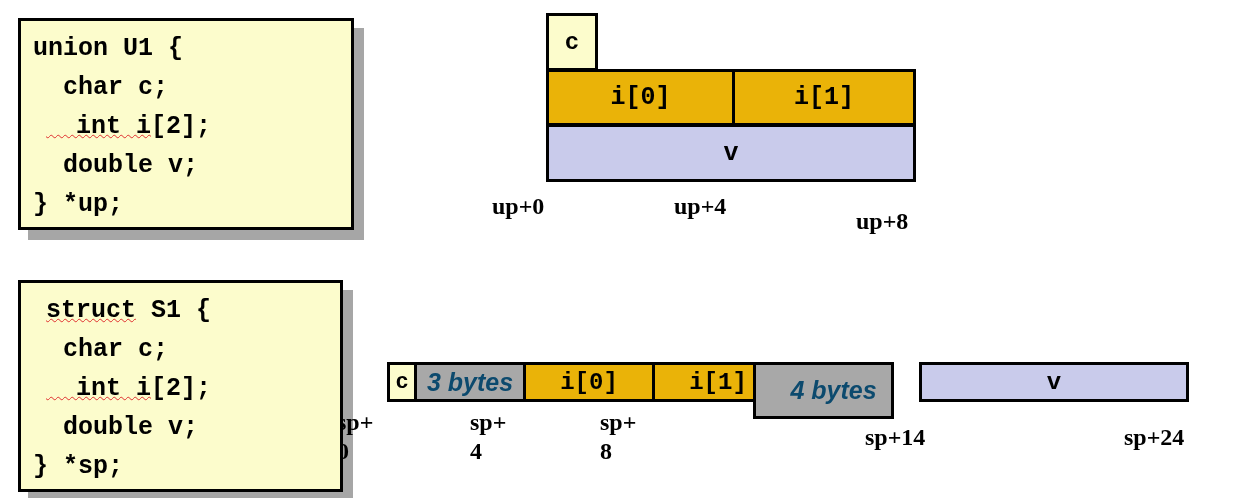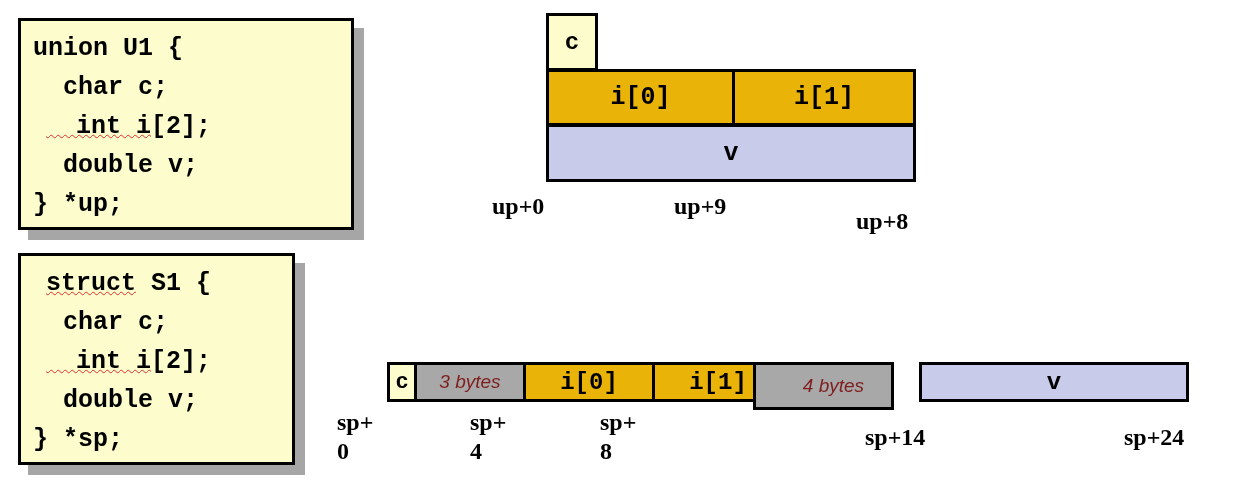--- a/index.html
+++ b/index.html
@@ -47,21 +47,21 @@
   .code-line { white-space: pre; }
   .squig {
     
     text-decoration: underline wavy #e03030;
     text-decoration-thickness: 1px;
     text-underline-offset: 1px;
     margin-left: 13px;
   }
 
   #box-union { left: 18px; top: 18px;  width: 336px; height: 212px; }
-  #box-struct{ left: 18px; top: 253px; width: 277px; height: 212px; }
+  #box-struct{ left: 18px; top: 280px; width: 325px; height: 212px; }
 
   
   .cell {
     position: absolute;
     box-sizing: border-box;
     border: 3px solid #000000;
     display: flex;
     align-items: center;
     justify-content: center;
     font-family: "Liberation Mono", "DejaVu Sans Mono", monospace;
@@ -70,23 +70,23 @@
     white-space: nowrap;
   }
   .c-yellow { background: #fcfccc; }
   .c-green  { background: #eab308; }
   .c-blue   { background: #c9cbeb; }
   .c-gray   { background: #a8a8a8; }
 
   .pad-label {
     font-family: "Liberation Sans", sans-serif;
     font-style: italic;
-    font-weight: normal;
-    font-size: 19px;
-    color: #7f1d1d;
+    font-weight: bold;
+    font-size: 25px;
+    color: #0c4a6e;
   }
 
   .addr {
     position: absolute;
     font-family: "Liberation Serif", serif;
     font-weight: bold;
     font-size: 24px;
     color: #000000;
     white-space: pre;
     text-align: left;
@@ -101,21 +101,21 @@
 
   #u-a0 { left: 492px; top: 192px; width: 120px; }
   #u-a4 { left: 674px; top: 192px; width: 120px; }
   #u-a8 { left: 856px; top: 207px; width: 120px; }
 
   
   #s-c     { left: 387px; top: 362px; width: 30px;  height: 40px; font-size: 22px; }
   #s-pad3  { left: 414px; top: 362px; width: 112px; height: 40px; }
   #s-i0    { left: 523px; top: 362px; width: 132px; height: 40px; font-size: 24px; }
   #s-i1    { left: 652px; top: 362px; width: 132px; height: 40px; font-size: 24px; }
-  #s-pad4  { left: 753px; top: 362px; width: 141px; height: 48px; padding-left: 20px; }
+  #s-pad4  { left: 753px; top: 362px; width: 141px; height: 57px; padding-left: 20px; }
   #s-v     { left: 919px; top: 362px; width: 270px; height: 40px; font-size: 24px; }
 
   #s-a0  { left: 337px; top: 408px; width: 110px; }
   #s-a4  { left: 470px; top: 408px; width: 110px; }
   #s-a8  { left: 600px; top: 408px; width: 110px; }
   #s-a16 { left: 865px; top: 423px; width: 130px; }
   #s-a24 { left: 1124px; top: 423px; width: 130px; }
 </style>
 </head>
 <body>
@@ -141,21 +141,21 @@
     <div class="code-line">} *sp;</div>
   </div>
 </div>
 
 <div class="cell c-yellow" id="u-c">c</div>
 <div class="cell c-green" id="u-i0">i[0]</div>
 <div class="cell c-green" id="u-i1">i[1]</div>
 <div class="cell c-blue" id="u-v">v</div>
 
 <div class="addr" id="u-a0">up+0</div>
-<div class="addr" id="u-a4">up+9</div>
+<div class="addr" id="u-a4">up+4</div>
 <div class="addr" id="u-a8">up+8</div>
 
 <div class="cell c-yellow" id="s-c">c</div>
 <div class="cell c-gray" id="s-pad3">
     <span class="pad-label">3 bytes</span>
   </div>
 <div class="cell c-green" id="s-i0">i[0]</div>
 <div class="cell c-green" id="s-i1">i[1]</div>
 <div class="cell c-gray" id="s-pad4">
     <span class="pad-label">4 bytes</span>

